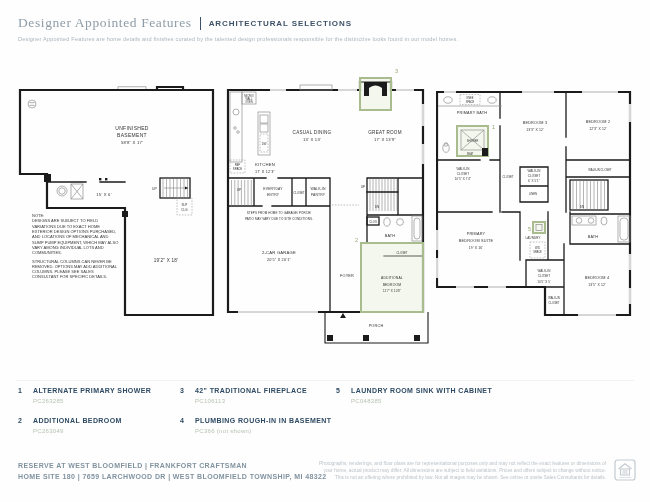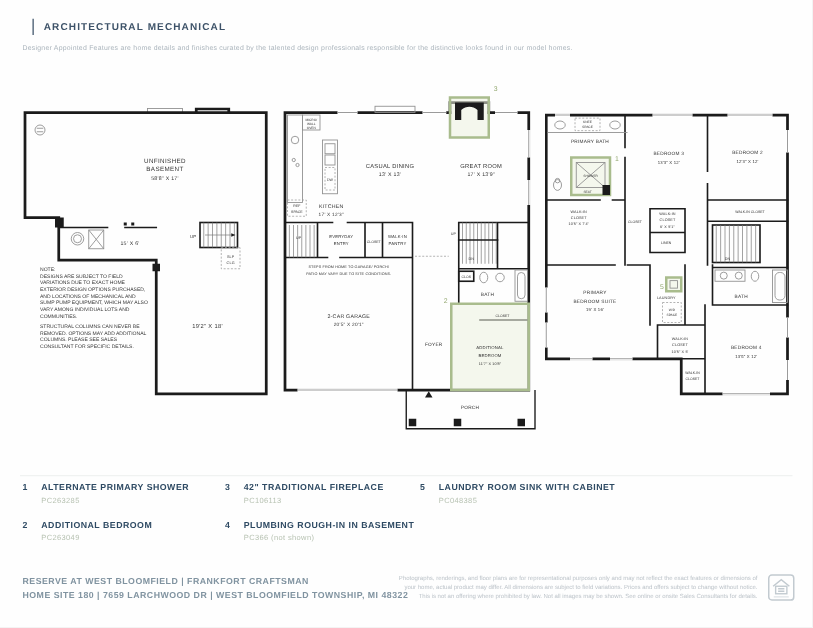--- a/index.html
+++ b/index.html
@@ -49,22 +49,23 @@
   .f-disc{position:absolute;right:44px;top:461px;width:310px;font-size:4.8px;line-height:6.8px;
           color:#bcc3c9;text-align:right;}
   .eh{position:absolute;right:14px;top:459px;}
 </style>
 </head>
 <body>
 
 <div class="page">
 
   <div class="hdr">
+    <span class="hdr-serif">Designer Appointed Features</span>
     <span class="hdr-bar"></span>
-    <span class="hdr-caps">ARCHITECTURAL MECHANICAL</span>
+    <span class="hdr-caps">ARCHITECTURAL SELECTIONS</span>
   </div>
   <div class="sub">Designer Appointed Features are home details and finishes curated by the talented design professionals responsible for the distinctive looks found in our model homes.</div>
 
   <svg class="plan" style="left:14px;top:86px" width="208" height="232" viewBox="0 0 208 232">
     <g>
       <rect x="104" y="0.8" width="28" height="3.2" class="fix"></rect>
       <path class="wallx" d="M143,4 V1 H169 V4"></path>
       <path class="wallx" d="M6,4 H199 V229 H111 V122 H33 V88 H6 Z"></path>
       <path class="walli" d="M33,96 H72 M86,96 H111"></path>
       <rect class="blk" x="30" y="88" width="7" height="8"></rect>

